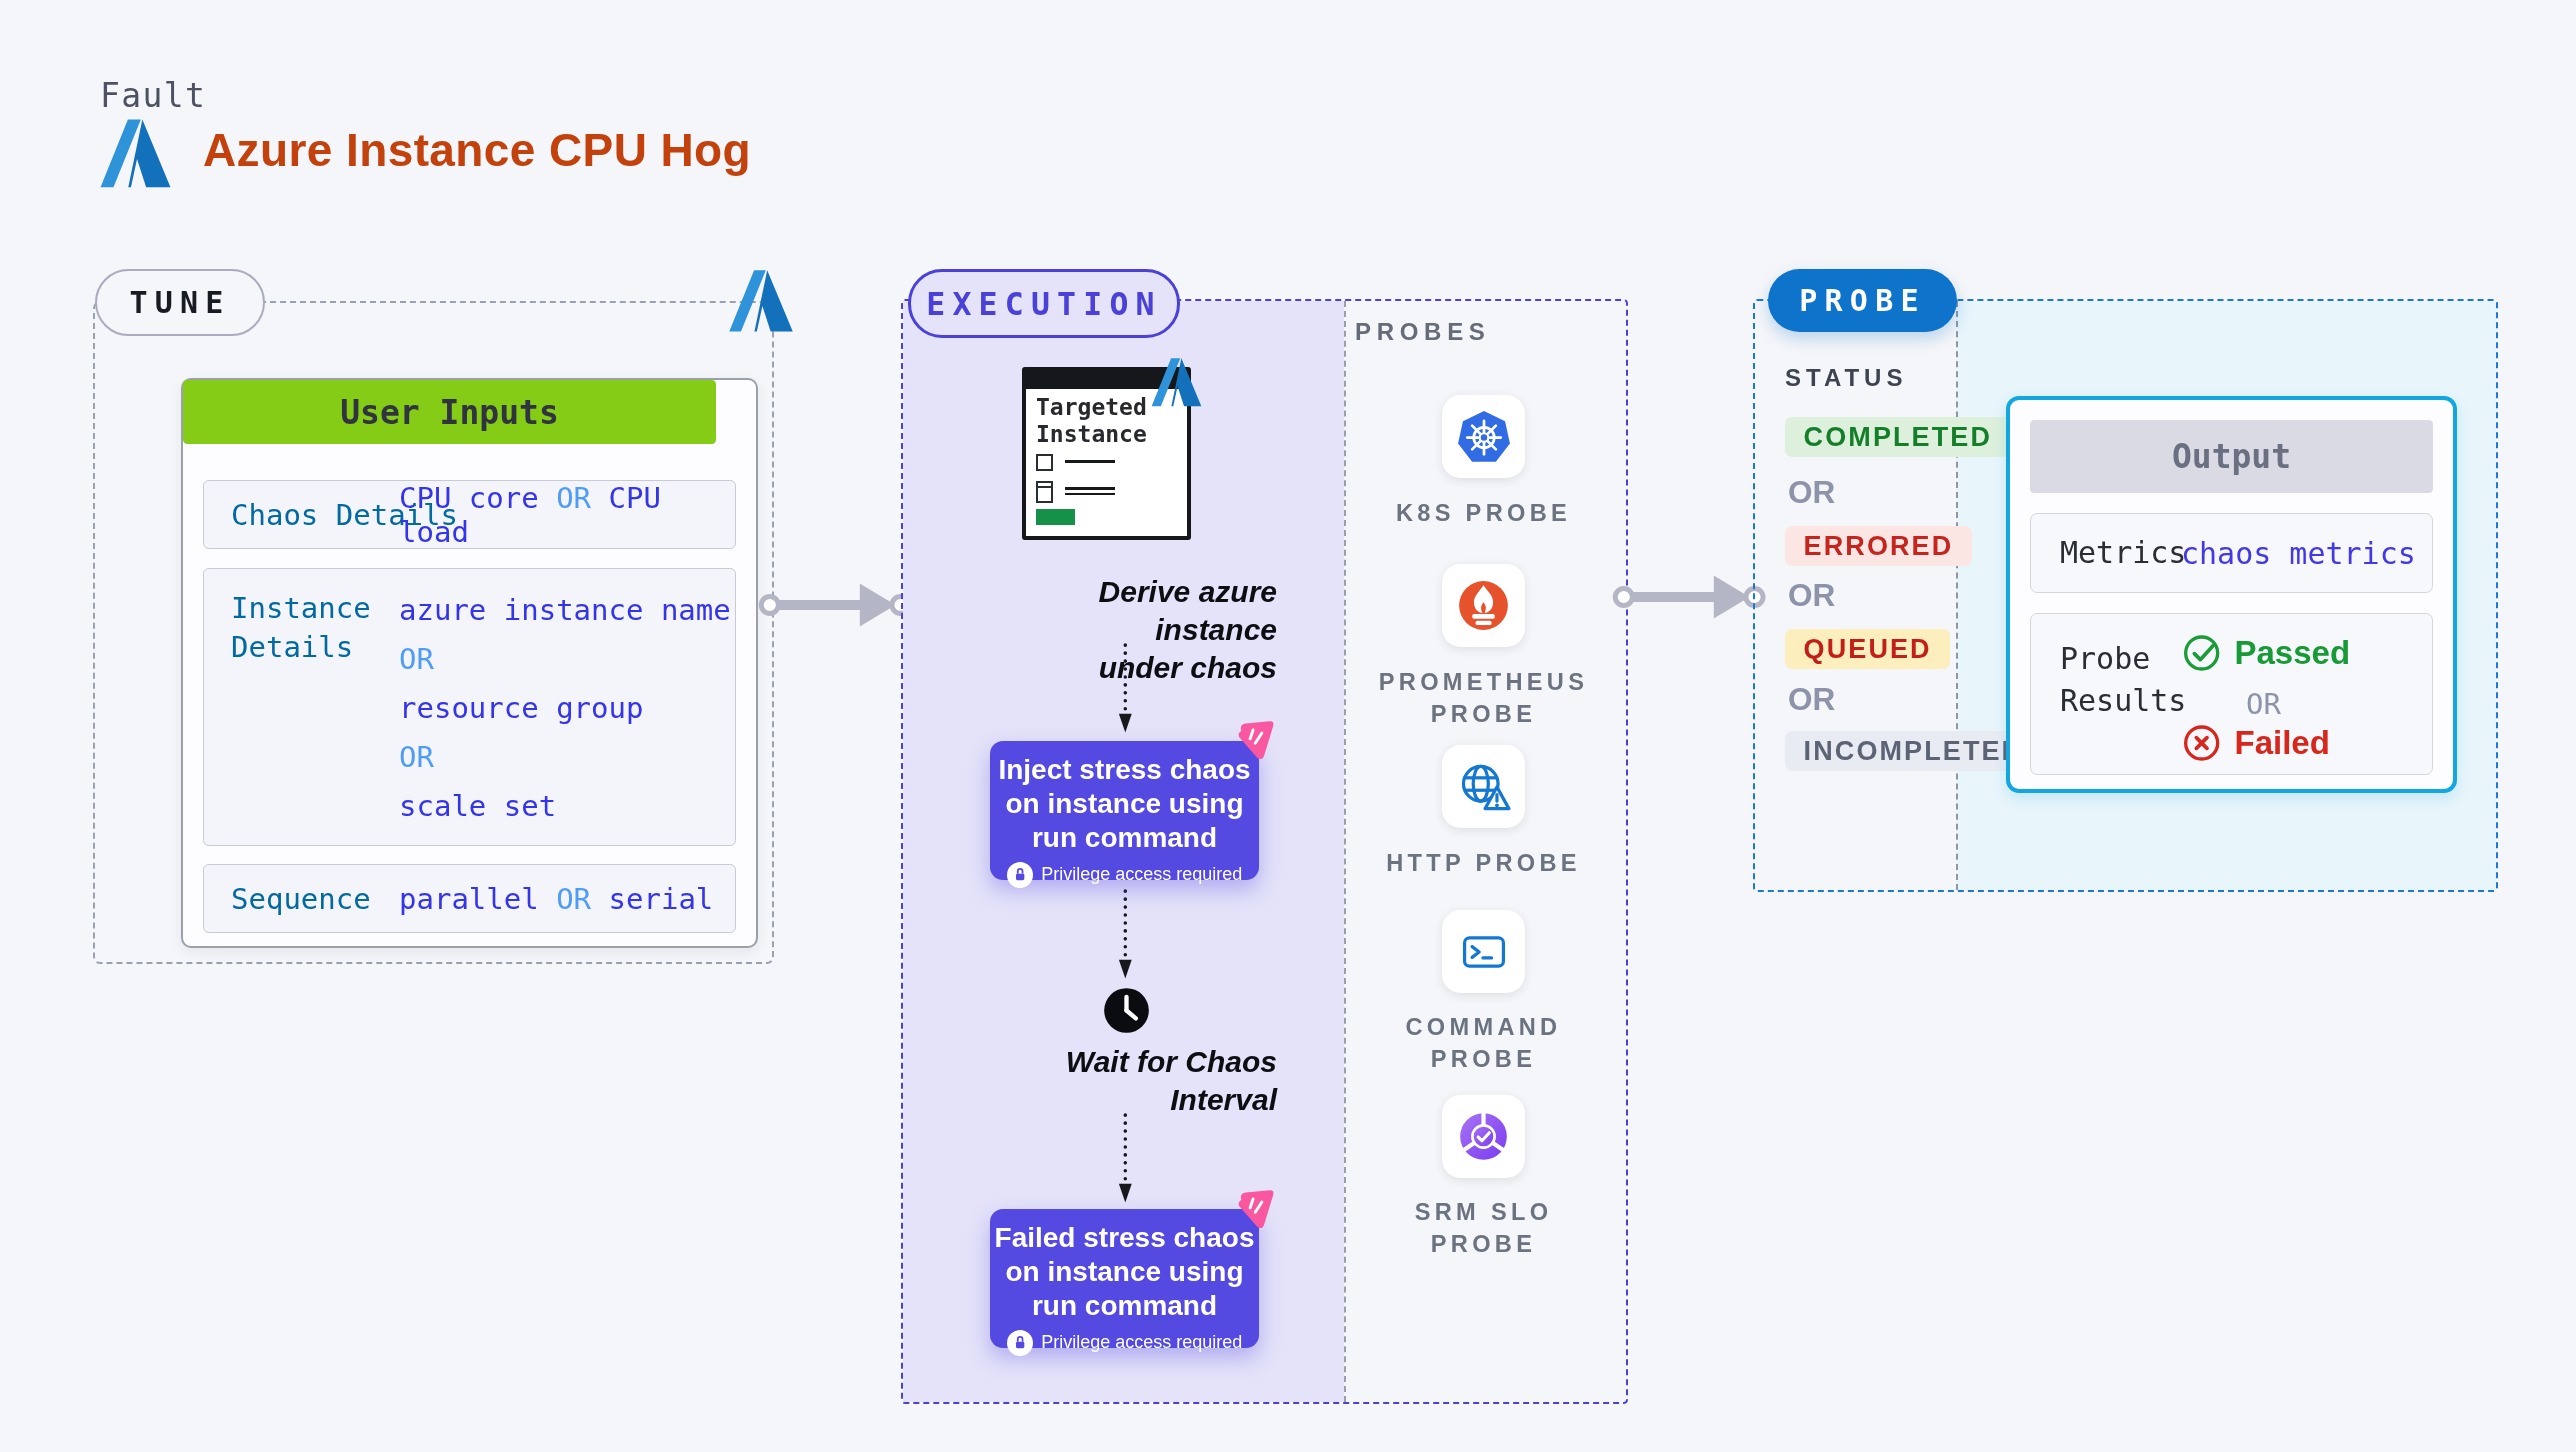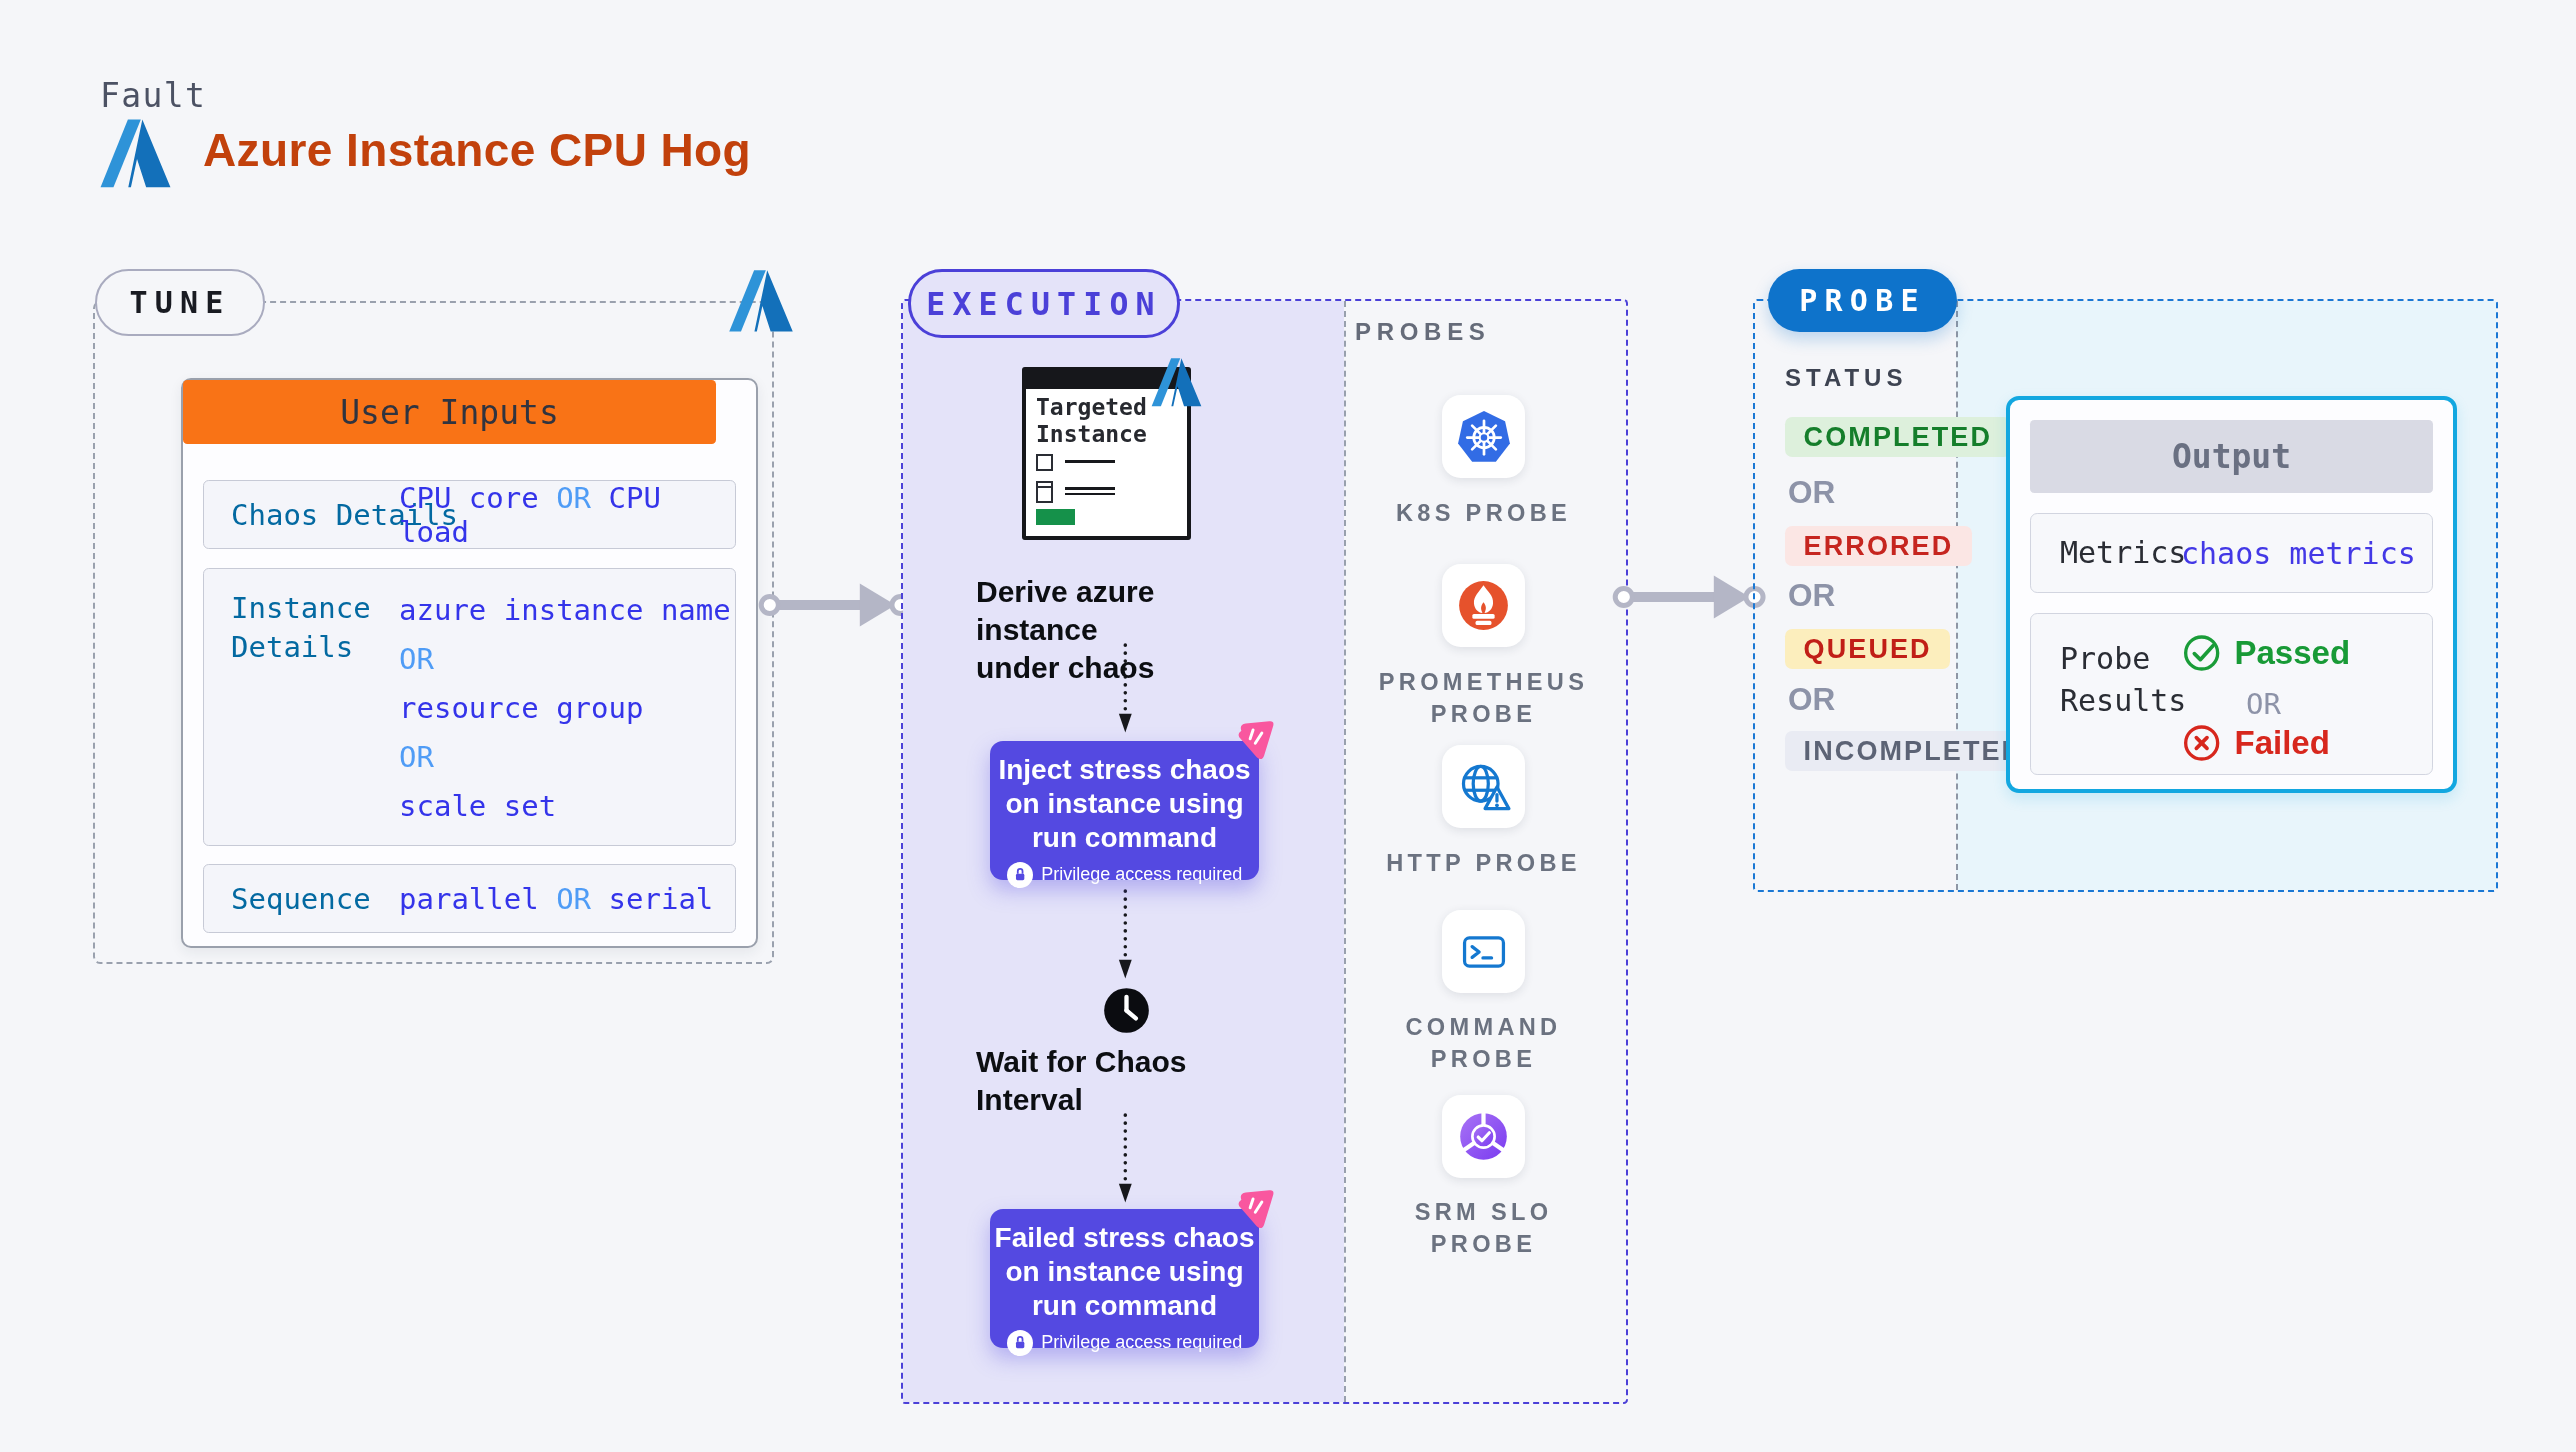--- a/index.html
+++ b/index.html
@@ -22,22 +22,22 @@
   #exec-pill{left:908px;top:269px;width:266px;height:63px;background:#e4e3f9;
              border:3.6px solid #4b40d8;color:#4b40d8;font-size:31.5px;}
   #res-pill{left:1768px;top:269px;width:189px;height:63px;background:#0e73cb;
             color:#ffffff;font-size:30px;box-shadow:0 7.2px 15.8px rgba(14,115,203,.25);}
 
   
   #tune-box{left:93px;top:301px;width:677px;height:659px;border:2.1px dashed #9aa1ae;border-radius:7.2px;}
   #tune-azure{left:725px;top:266px;width:72px;height:69px;z-index:4;}
   #ui-card{left:181px;top:378px;width:573px;height:566px;background:#fdfdff;
            border:2.9px solid #9aa0ac;border-radius:10px;box-shadow:0 4.3px 13px rgba(35,40,60,.07);}
-  #ui-head{left:20px;top:17px;width:533px;height:64px;background:#f97316;border-radius:4.3px;
-           display:flex;align-items:center;justify-content:center;font-size:33px;font-weight:normal;color:#303440;text-align:center;}
+  #ui-head{left:20px;top:17px;width:533px;height:64px;background:#84cc16;border-radius:4.3px;
+           display:flex;align-items:center;justify-content:center;font-size:33px;font-weight:bold;color:#303440;text-align:center;}
   .ui-row{position:absolute;left:20px;width:533px;background:#f4f5fa;border:1.4px solid #c7cad6;border-radius:5.7px;box-sizing:border-box;}
   #row-chaos{top:100px;height:69px;}
   #row-instance{top:188px;height:278px;}
   #row-seq{top:484px;height:69px;}
   .row-label{position:absolute;left:27px;font-size:29px;color:#0369a1;}
   .vcenter{top:50%;transform:translateY(-50%);}
   .val-col{position:absolute;left:195px;font-size:29px;}
   .v{color:#3434ea;}
   .or{color:#4f9cf6;}
   #inst-vals div{height:49px;line-height:49px;}
@@ -58,21 +58,21 @@
 
   #win{left:1022px;top:367px;width:169px;height:173px;background:#ffffff;border:4.3px solid #16171b;border-radius:2.9px;box-sizing:border-box;z-index:2;}
   #win-titlebar{position:absolute;left:-0.7px;top:-0.7px;width:162px;height:18.6px;background:#16171b;}
   #win-title{position:absolute;left:10px;top:23px;font-size:23px;line-height:27px;font-weight:bold;color:#27292f;}
   .chk-row{position:absolute;left:10px;}
   .chk{position:absolute;width:13px;height:13px;border:2.1px solid #2a2d34;background:#fff;}
   .chk-line{position:absolute;left:29px;top:6.4px;width:50px;height:2.9px;background:#17181c;}
   #win-green{position:absolute;left:10px;top:138px;width:39px;height:15.8px;background:#15914a;}
   #win-azure{left:1148px;top:355px;width:57px;height:54px;z-index:3;}
 
-  .step-text{width:301px;text-align:left;font-size:30px;line-height:38px;font-weight:bold;color:#0c0e12;z-index:2;}
+  .step-text{width:301px;text-align:right;font-size:30px;line-height:38px;font-weight:bold;color:#0c0e12;z-index:2;font-style:italic;}
   #derive{left:976px;top:573px;}
   #wait-text{left:976px;top:1043px;}
   #clock{left:1102px;top:986px;z-index:2;}
 
   .cmd-btn{position:absolute;left:990px;width:269px;height:139px;background:#5449e1;border-radius:13px;
            box-shadow:0 10px 21.5px rgba(83,72,225,.35);color:#fff;text-align:center;z-index:2;}
   #inject-btn{top:741px;}
   #revert-btn{top:1209px;}
   .cmd-lines{padding-top:11.5px;font-size:28px;line-height:34px;font-weight:bold;}
   .priv-row{margin-top:7.2px;display:flex;align-items:center;justify-content:center;gap:8.6px;}

